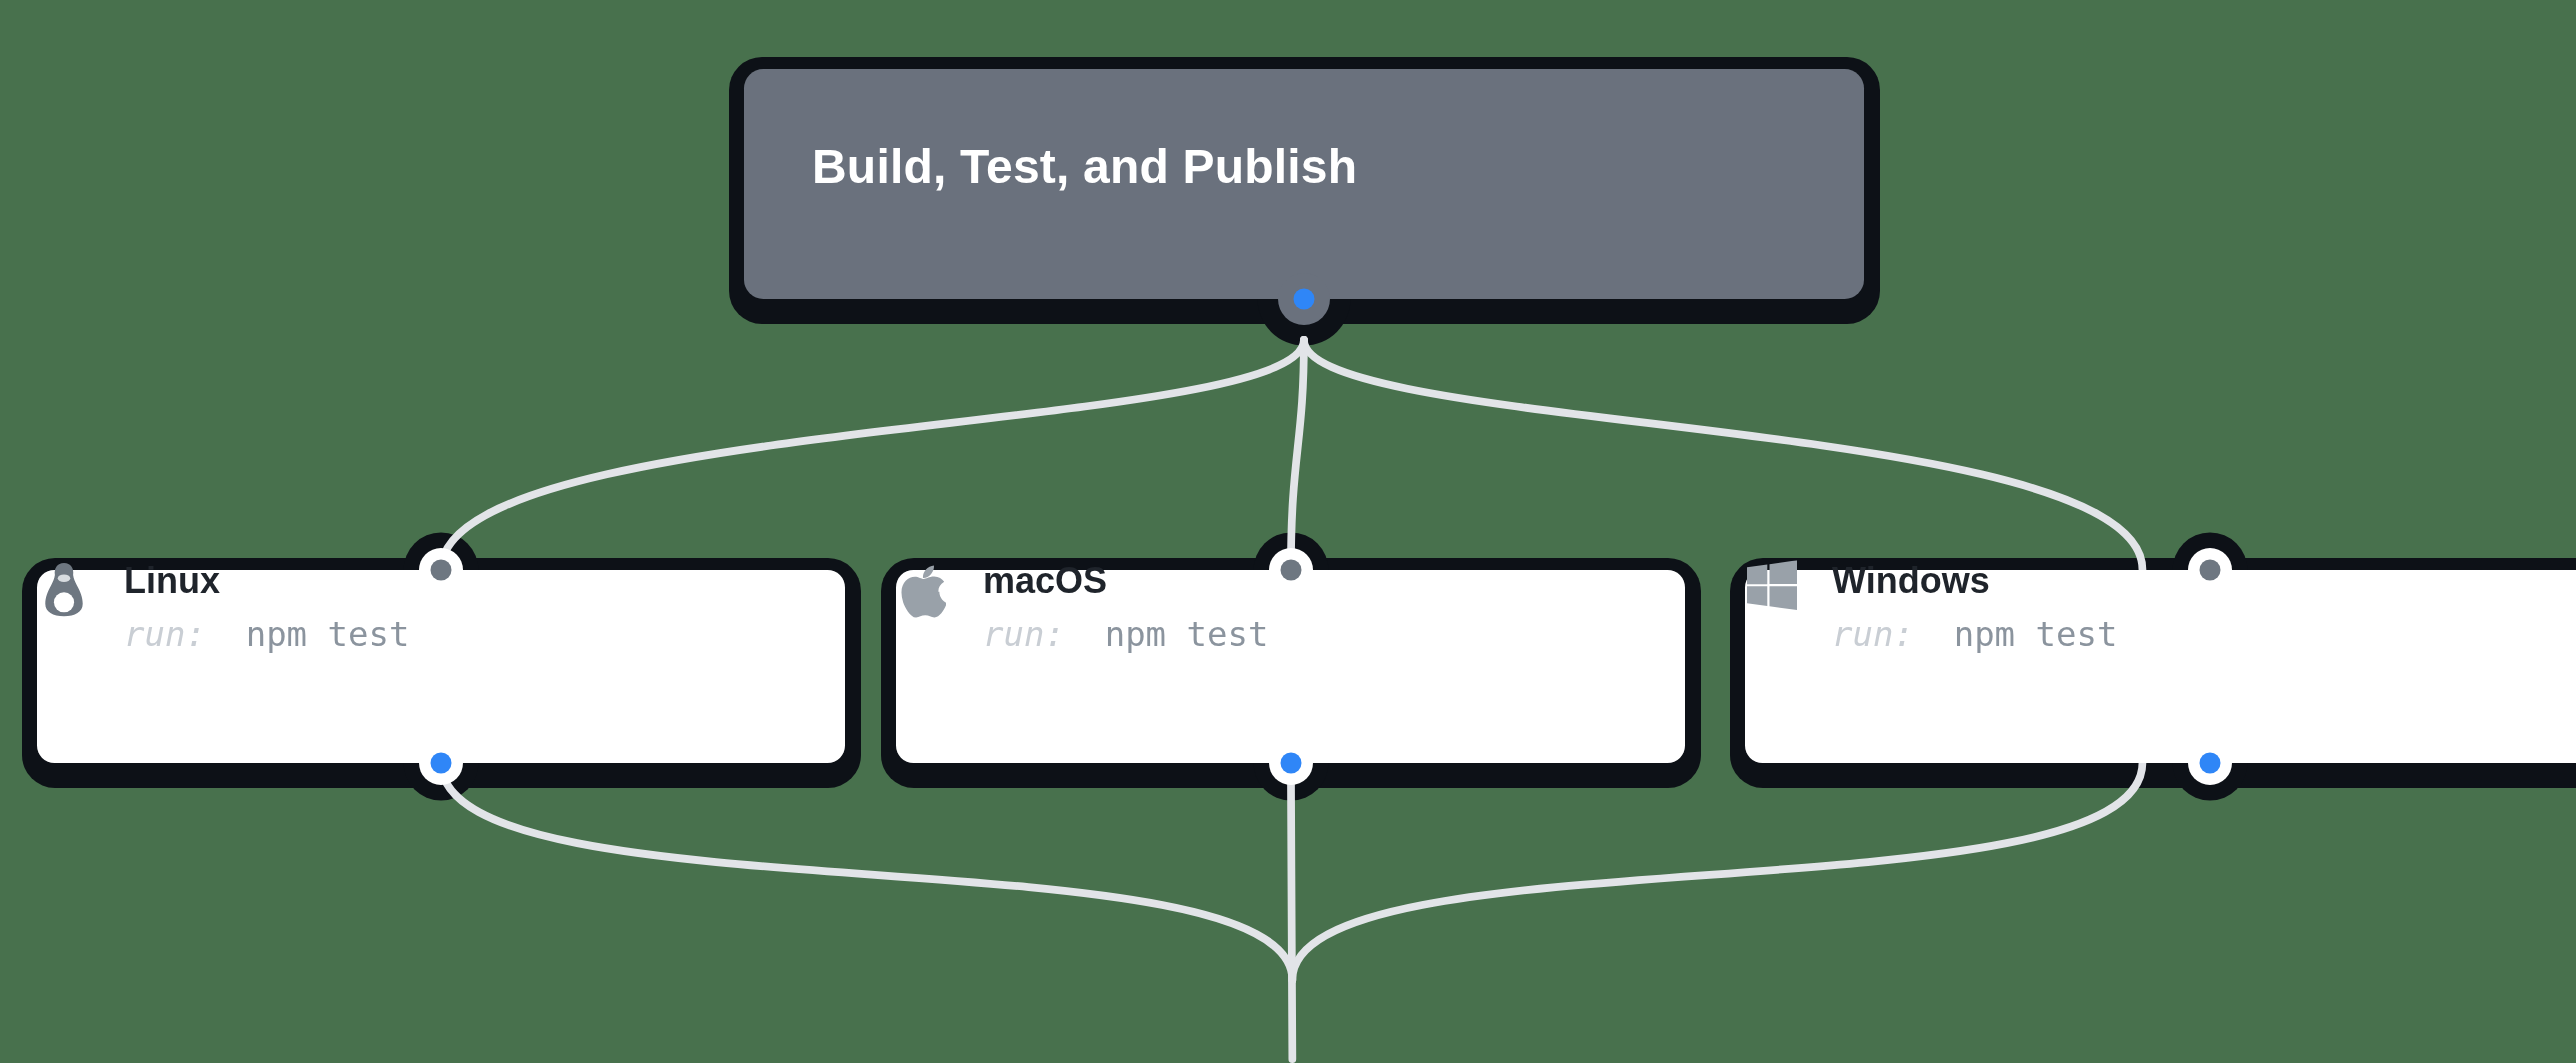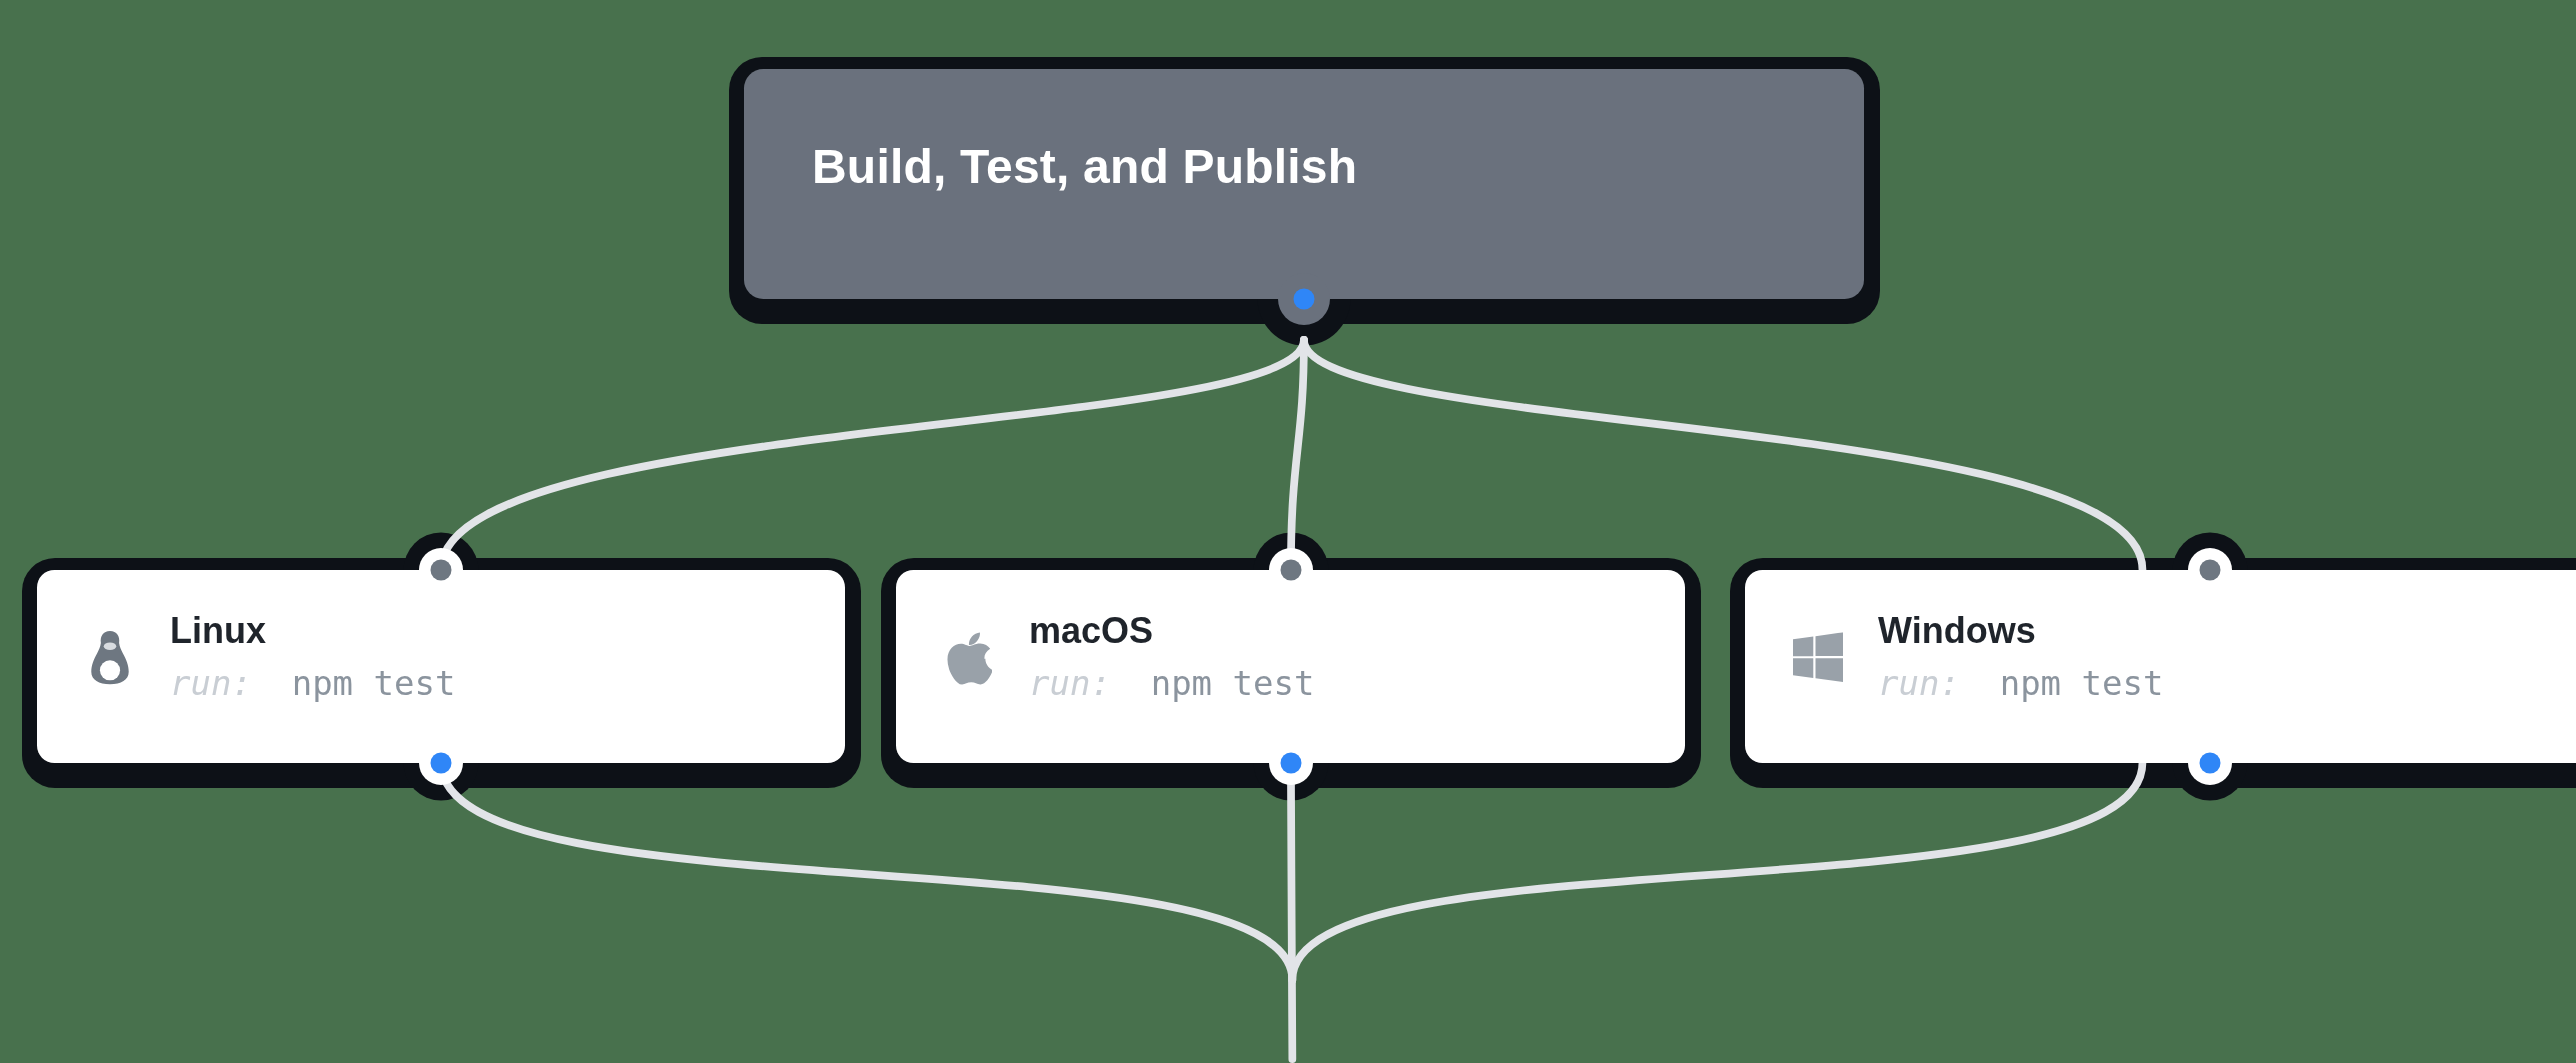--- a/index.html
+++ b/index.html
@@ -86,23 +86,22 @@
     border:1.9px solid var(--badge-border);
     border-radius:58px;
     font-size:32px;
   }
   .badge .k{color:var(--badge-key);}
   .badge .v{color:var(--badge-value);margin-left:19.3px;}
 
   
   .job-body{
     position:relative;z-index:4;
-    display:flex;align-items:center;gap:33px;
+    display:flex;gap:33px;
     height:100%;
-    padding-left:46px;
     box-sizing:border-box;
     transform:translateY(-9.7px);
   }
   .job-icon{width:54px;display:flex;justify-content:center;flex:none;}
   .job-title{font-size:36px;font-weight:700;color:var(--job-title);}
   .run-line{margin-top:11.6px;font-size:34px;}
   .run-line .k{color:var(--run-key);font-style:italic;}
   .run-line .v{color:var(--run-value);margin-left:19.3px;}
 
   .icon-tux .body{fill:var(--icon-tux);}

